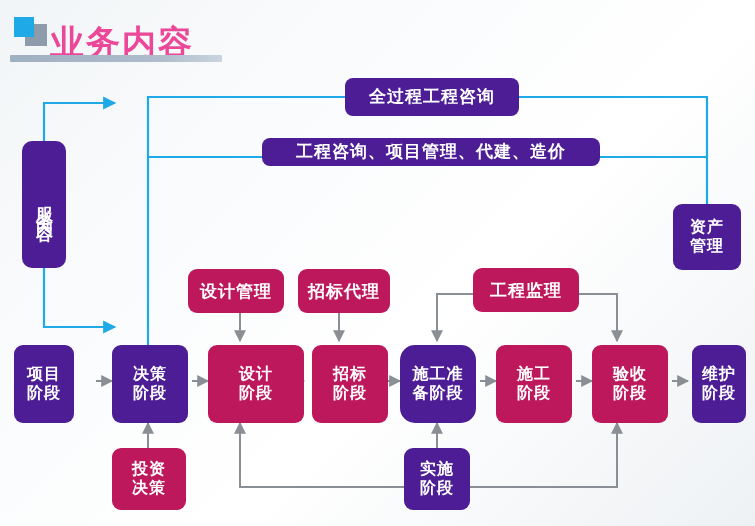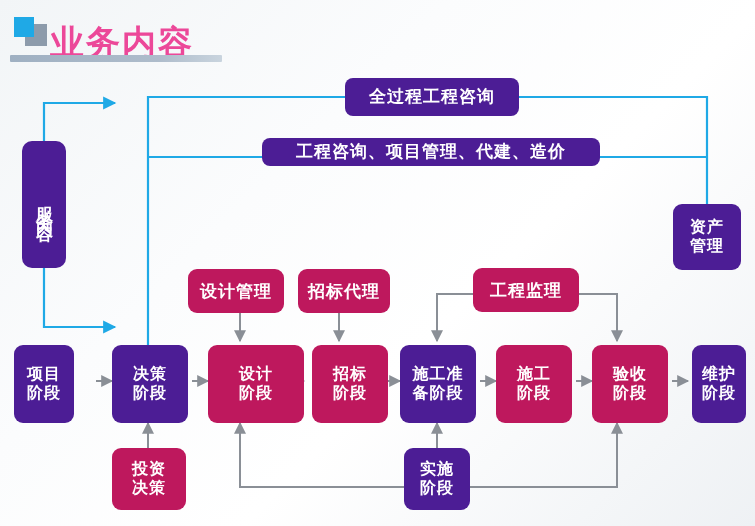--- a/index.html
+++ b/index.html
@@ -146,21 +146,21 @@
   <div class="node navy two-line" style="left:208px;top:345px;width:96px;height:78px;">
     <span>设计
 阶段</span>
   </div>
 
   <div class="node navy two-line" style="left:304px;top:345px;width:76px;height:78px;margin-left:8px;">
     <span>招标
 阶段</span>
   </div>
 
-  <div class="node cyan two-line" style="left:400px;top:345px;width:76px;height:78px;">
+  <div class="node cyan two-line" style="left:400px;top:345px;width:76px;height:78px;border-radius:15px;">
     <span>施工准
 备阶段</span>
   </div>
 
   <div class="node navy two-line" style="left:496px;top:345px;width:76px;height:78px;text-align:right;">
     <span>施工
 阶段</span>
   </div>
 
   <div class="node navy two-line" style="left:592px;top:345px;width:76px;height:78px;font-family:Liberation Serif, serif;">

